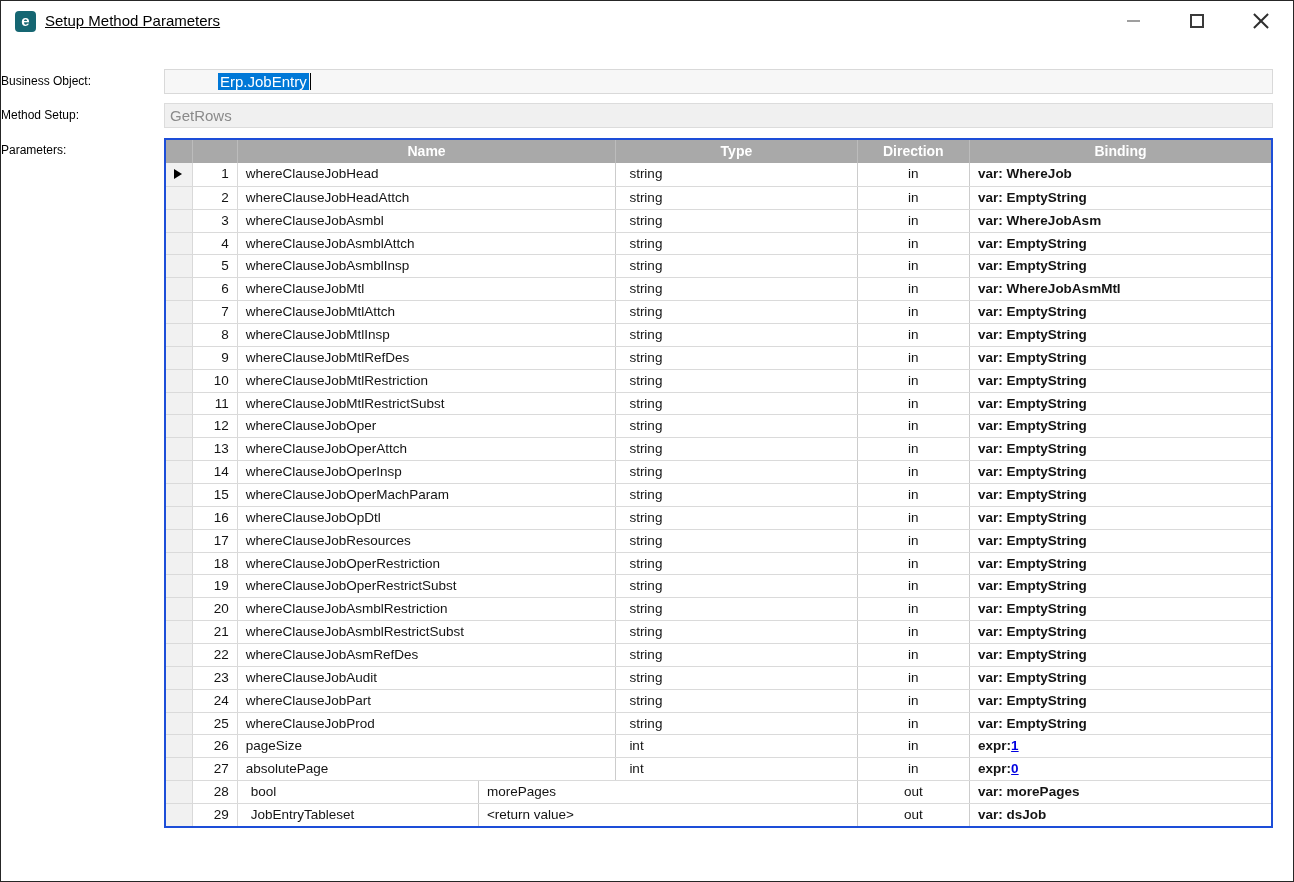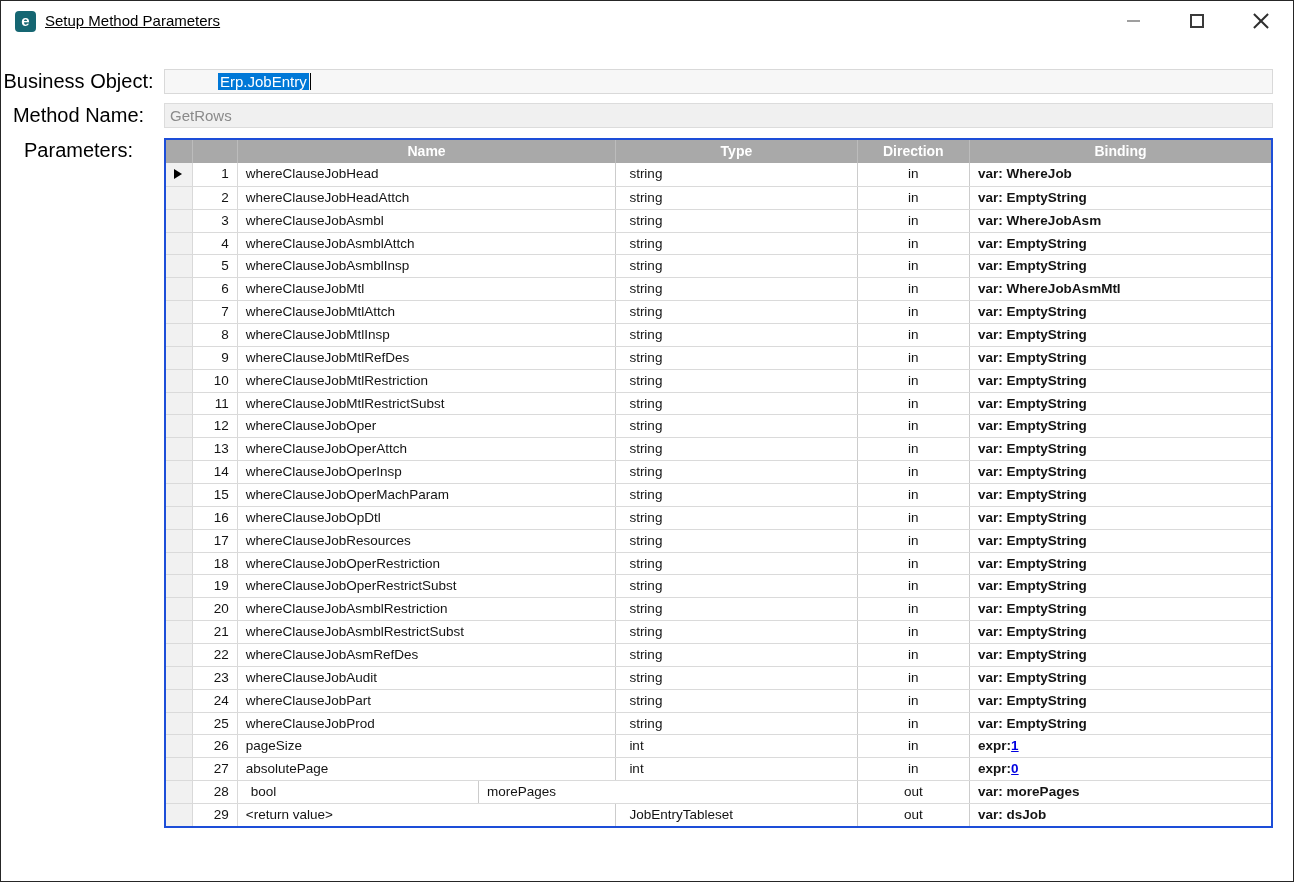--- a/index.html
+++ b/index.html
@@ -20,21 +20,21 @@
   .win-btn { width:64px; height:40px; display:flex; align-items:center; justify-content:center; cursor:default; }
   .min-glyph { width:13px; border-top:2px solid #9f9f9f; }
   .max-glyph { width:14px; height:14px; border:2px solid #3a3a3a; }
   .close-glyph { position:relative; width:18px; height:18px; }
   .close-glyph::before,.close-glyph::after {
     content:""; position:absolute; left:-1px; top:8px; width:20px; height:2px; background:#2e2e2e;
   }
   .close-glyph::before { transform:rotate(45deg); }
   .close-glyph::after  { transform:rotate(-45deg); }
   
-  .form-label { position:absolute; left:0; width:155px; text-align:center; font-size:20px; color:#000; }
+  .form-label { position:absolute; left:0; width:155px; text-align:left; font-size:12px; color:#000; }
   .lbl-bo { top:68px; height:25px; line-height:25px; }
   .lbl-mn { top:102px; height:25px; line-height:25px; }
   .lbl-pr { top:137px; height:24px; line-height:24px; }
   .field {
     position:absolute; left:163px; width:1109px; height:25px;
     font-size:15px; display:flex; align-items:center; padding-left:5px;
   }
   .field-bo { top:68px; background:#f7f7f7; border:1px solid #d9d9d9; }
   .field-mn { top:102px; background:#f0f0f0; border:1px solid #dcdcdc; color:#8a8a8a; }
   .sel-text { background:#0078d7; color:#fff; padding:0 2px;margin-left:48px; }
@@ -84,21 +84,21 @@
         </div>
     </div>
   </div>
 
   <div class="form-label lbl-bo">Business Object:</div>
   <div class="field field-bo">
     <span class="sel-text">Erp.JobEntry</span>
       <span class="caret"></span>
   </div>
 
-  <div class="form-label lbl-mn">Method Name:</div>
+  <div class="form-label lbl-mn">Method Setup:</div>
   <div class="field field-mn">
     <span>GetRows</span>
   </div>
 
   <div class="form-label lbl-pr">Parameters:</div>
 
   <div class="grid">
     <div class="grid-header">
       <div class="gh-cell c-sel"></div>
       <div class="gh-cell c-num"></div>
@@ -330,21 +330,21 @@
           <div class="cell c-sel"></div>
           <div class="cell c-num">28</div>
           <div class="cell c-type">bool</div>
           <div class="cell c-name">morePages</div>
           <div class="cell c-dir">out</div>
           <div class="cell c-bind">var: morePages</div>
         </div>
         <div class="grid-row">
           <div class="cell c-sel"></div>
           <div class="cell c-num">29</div>
+          <div class="cell c-type">JobEntryTableset</div>
           <div class="cell c-name">&lt;return value&gt;</div>
-          <div class="cell c-type">JobEntryTableset</div>
           <div class="cell c-dir">out</div>
           <div class="cell c-bind">var: dsJob</div>
         </div>
       </div>
   </div>
 
 </div>
 
 </body></html>

